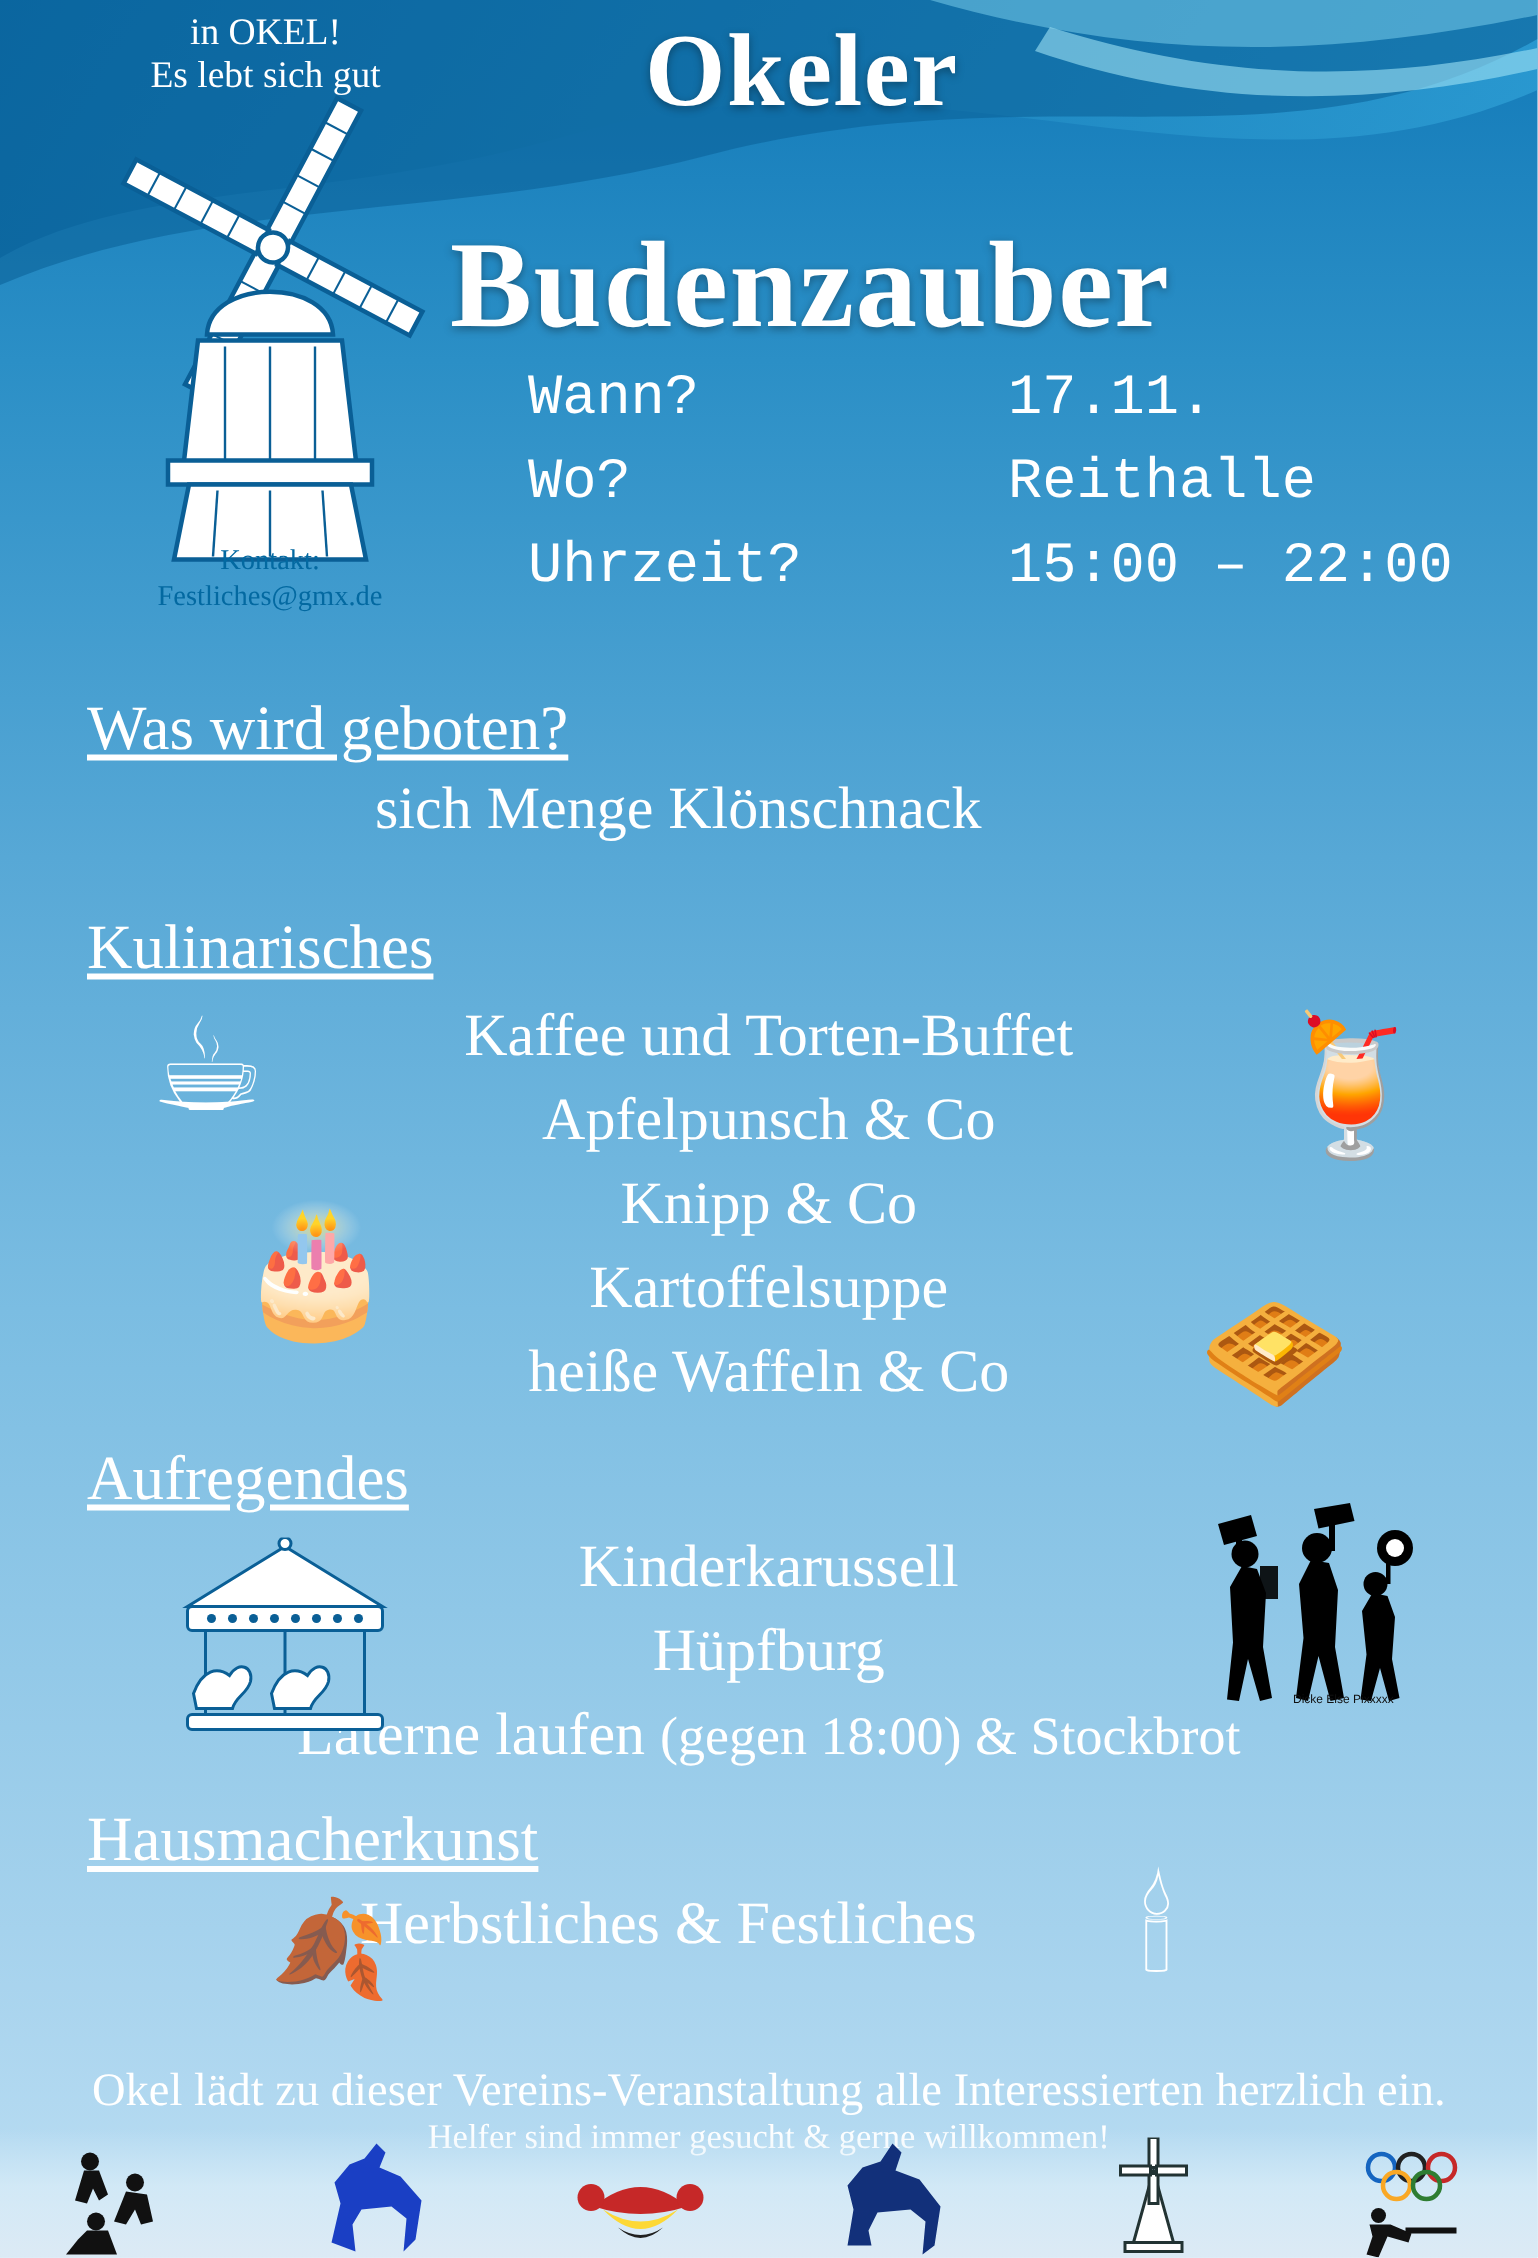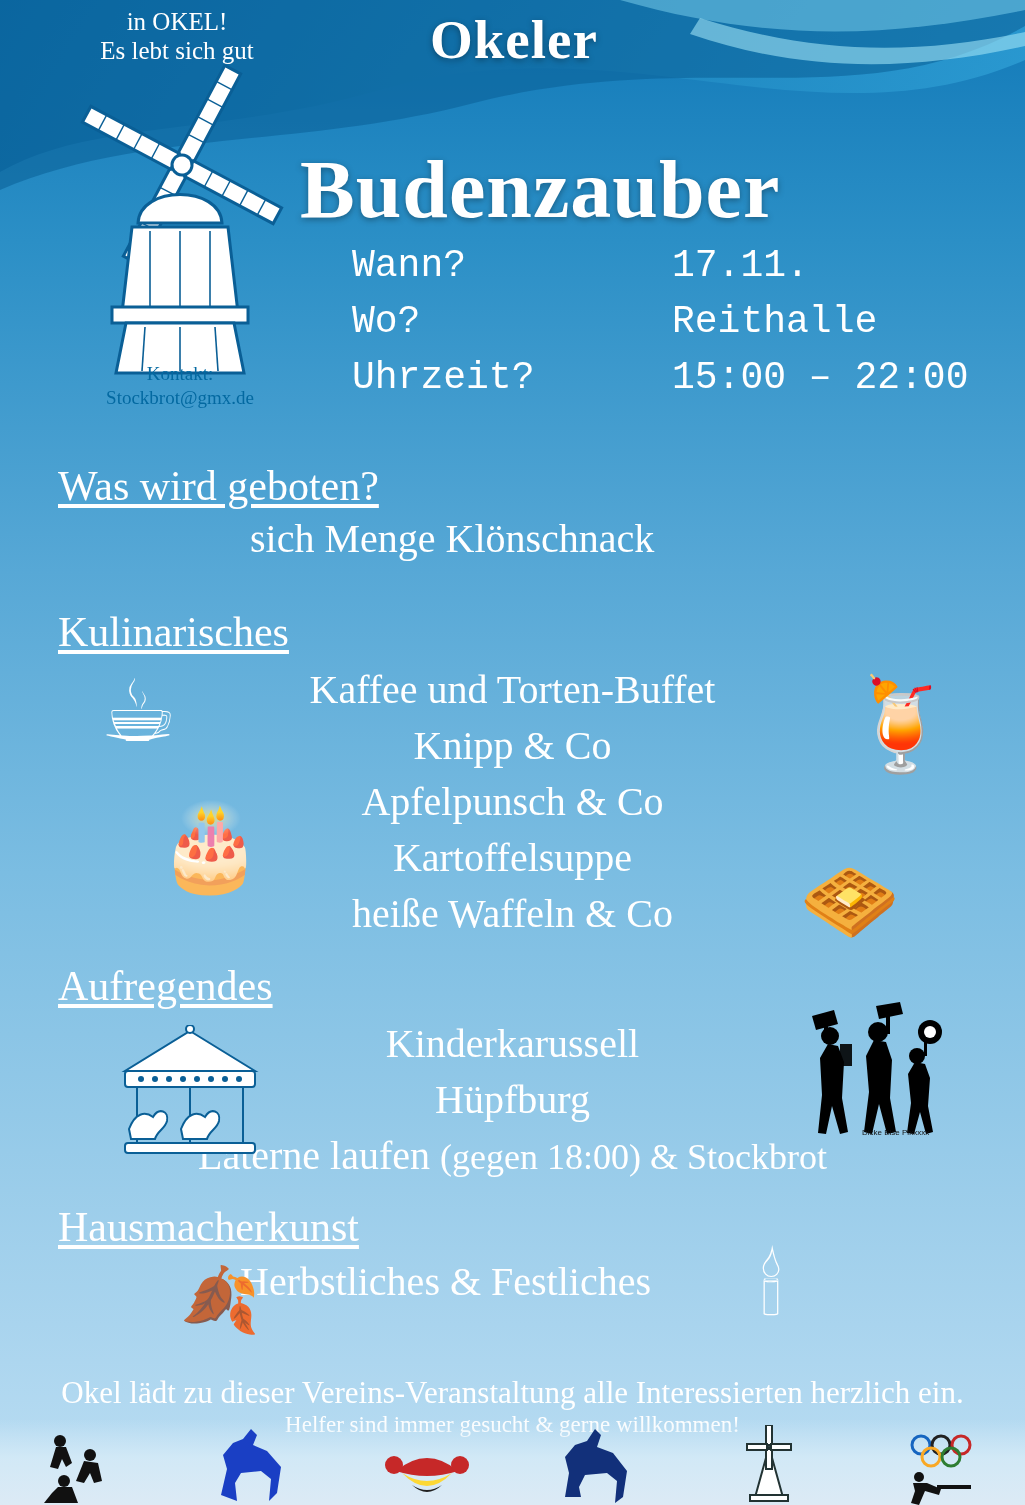--- a/index.html
+++ b/index.html
@@ -21,21 +21,21 @@
     position:absolute;left:52px;top:8px;width:250px;text-align:center;
     font-size:25px;line-height:1.15;color:#ffffff;
   }
   .windmill{position:absolute;left:60px;top:55px;width:240px;height:320px;}
   .contact{
     position:absolute;left:45px;top:362px;width:270px;text-align:center;
     color:#0369a1;font-size:19px;line-height:1.25;
   }
   .title1{
     position:absolute;left:430px;top:8px;width:580px;
-    font-size:55px;font-weight:bold;letter-spacing:1px;
+    font-size:69px;font-weight:bold;letter-spacing:1px;
     text-shadow:0 2px 6px rgba(0,0,0,.35);
   }
   .title2{
     position:absolute;left:300px;top:143px;width:700px;
     font-size:82px;font-weight:bold;letter-spacing:1px;
     text-shadow:0 2px 6px rgba(0,0,0,.35);
   }
 
   .facts{position:absolute;left:352px;top:238px;width:620px;font-family:Liberation Mono, monospace;}
   .fact-row{display:flex;font-size:38px;line-height:1.48;}
@@ -166,21 +166,21 @@
         <line x1="150" y1="176" x2="150" y2="252"></line>
         <line x1="85" y1="272" x2="82" y2="316"></line>
         <line x1="120" y1="272" x2="120" y2="316"></line>
         <line x1="155" y1="272" x2="158" y2="316"></line>
       </g>
     </g>
   </svg>
 
   <div class="contact">
     <div>Kontakt:</div>
-    <div>Stockbrot@gmx.de</div>
+    <div>Festliches@gmx.de</div>
   </div>
 
   <div class="title1">Okeler</div>
   <div class="title2">Budenzauber</div>
 
   <div class="facts">
     <div class="fact-row">
       <div class="fact-q">Wann?</div>
       <div class="fact-a">17.11.</div>
     </div>
@@ -193,22 +193,22 @@
       <div class="fact-a">15:00 – 22:00</div>
     </div>
   </div>
 
   <div class="sec-head h-was">Was wird geboten?</div>
   <div class="line was-line">sich Menge Klönschnack</div>
 
   <div class="sec-head h-kul">Kulinarisches</div>
   <div class="line kul">
     <div>Kaffee und Torten-Buffet</div>
+    <div>Apfelpunsch &amp; Co</div>
     <div>Knipp &amp; Co</div>
-    <div>Apfelpunsch &amp; Co</div>
     <div>Kartoffelsuppe</div>
     <div>heiße Waffeln &amp; Co</div>
   </div>
 
   <div class="art art-coffee emoji">☕</div>
   <div class="art art-cake emoji">🎂</div>
   <div class="art art-punch emoji">🍹</div>
   <div class="art art-waffle emoji">🧇</div>
 
   <div class="sec-head h-auf">Aufregendes</div>

